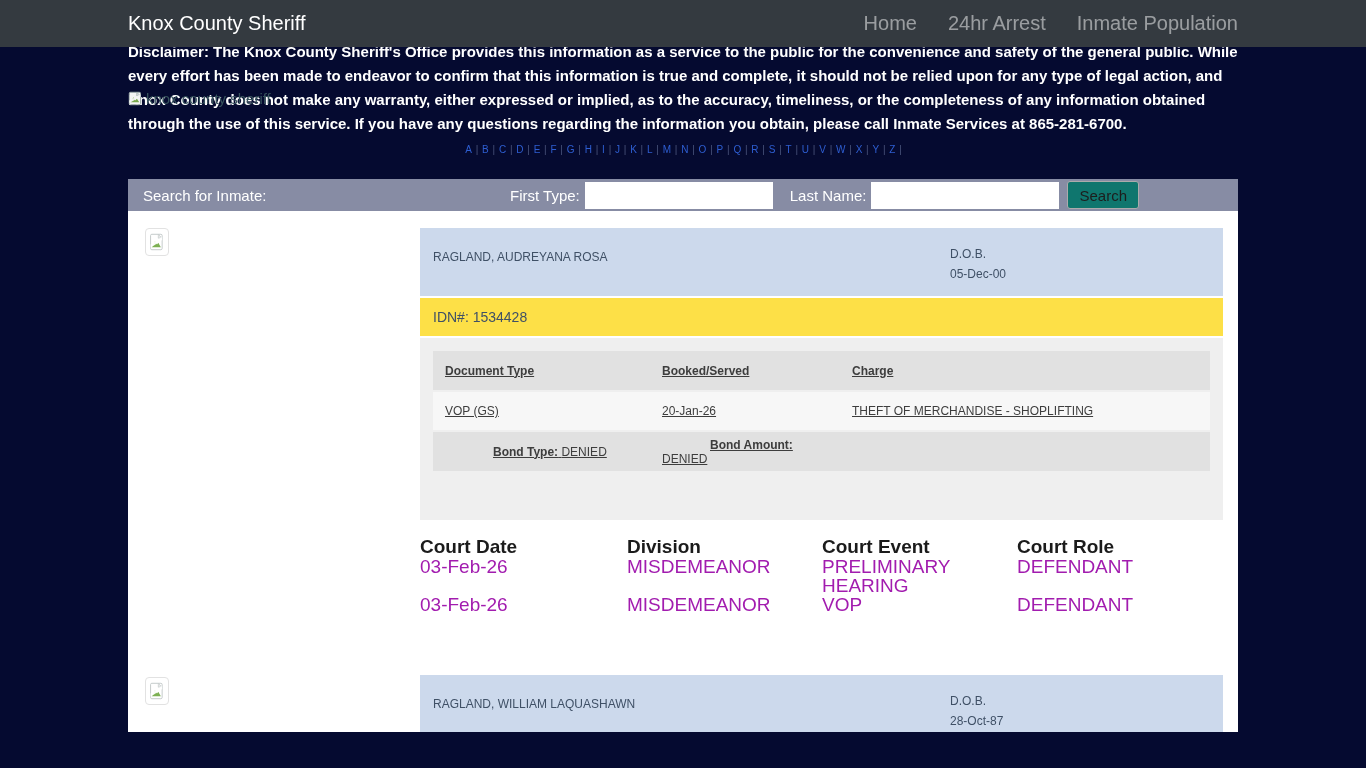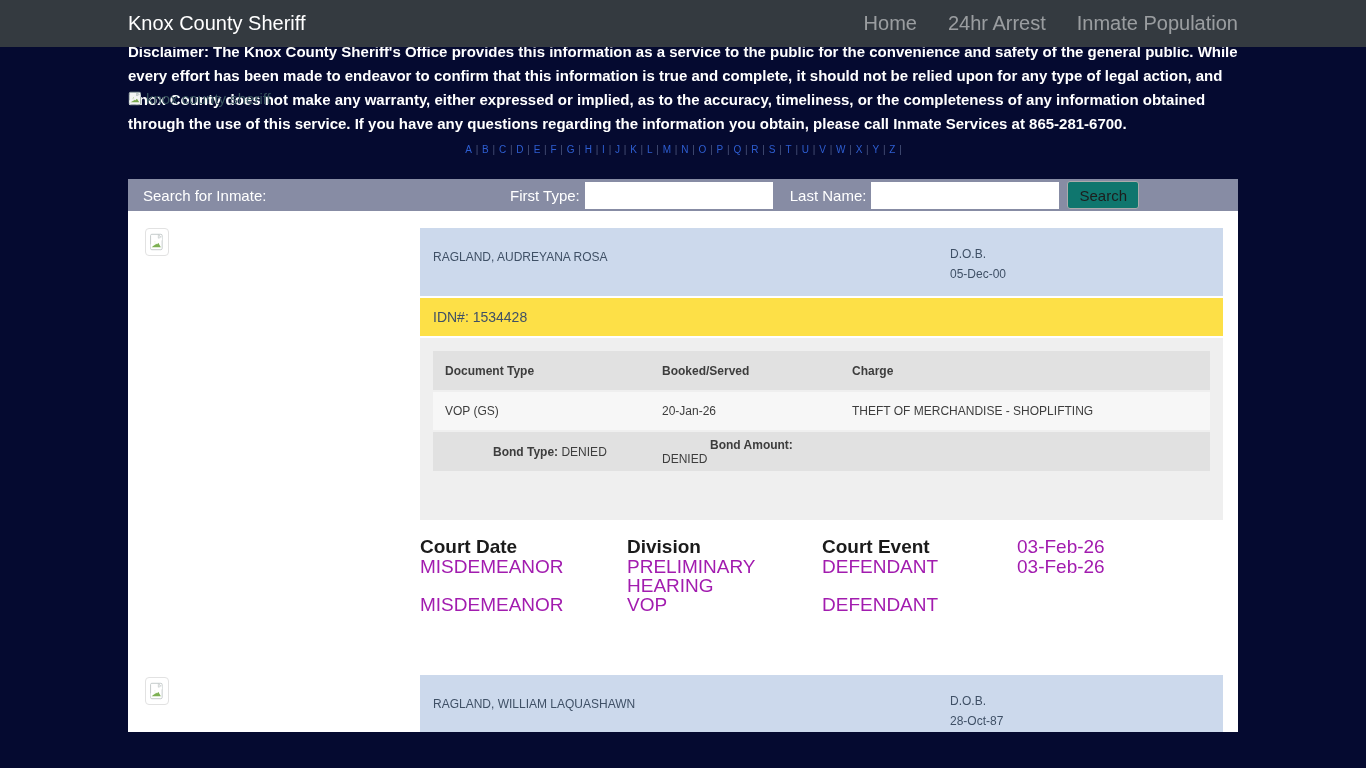--- a/index.html
+++ b/index.html
@@ -84,21 +84,21 @@
   }
   .card-body {
     background: #efefef; border-top: 2px solid #ffffff;
     padding: 13px 13px 49px 13px;
   }
   .charge-table { width: 100%; border-collapse: collapse; font-size: 12px; color: #3d3d3d; }
   .charge-table tr { height: 40px; }
   .charge-table tr.row-header { background: #e1e1e1; }
   .charge-table tr.row-data { background: #f7f7f7; border-top: 2px solid #efefef; }
   .charge-table tr.row-bond { background: #e1e1e1; border-top: 2px solid #efefef; }
-  .charge-table td { padding-left: 12px; }
+  .charge-table td { padding-left: 12px; text-decoration: underline; }
   .charge-table .c1 { width: 217px; }
   .charge-table .c2 { width: 190px; }
   .bold { font-weight: bold; padding-left: 48px; }
   
   .court {
     margin-left: 292px; margin-top: 17px; width: 818px;
     display: grid; grid-template-columns: 207px 195px 195px 1fr;
     font-size: 19px; line-height: 19px;
   }
   .court-header { font-weight: bold; color: #1b1b1b; padding-bottom: 1px; }
@@ -189,20 +189,21 @@
                 <td></td>
               </tr>
             </tbody>
           </table>
         </div>
       </div>
       <div class="court">
         <div class="court-header">Court Date</div>
         <div class="court-header">Division</div>
         <div class="court-header">Court Event</div>
+        <div class="court-header">Court Role</div>
 
       <div class="court-cell">03-Feb-26</div>
           <div class="court-cell">MISDEMEANOR</div>
           <div class="court-cell">PRELIMINARY HEARING</div>
           <div class="court-cell">DEFENDANT</div>
           <div class="court-cell">03-Feb-26</div>
           <div class="court-cell">MISDEMEANOR</div>
           <div class="court-cell">VOP</div>
           <div class="court-cell">DEFENDANT</div>
         </div>

